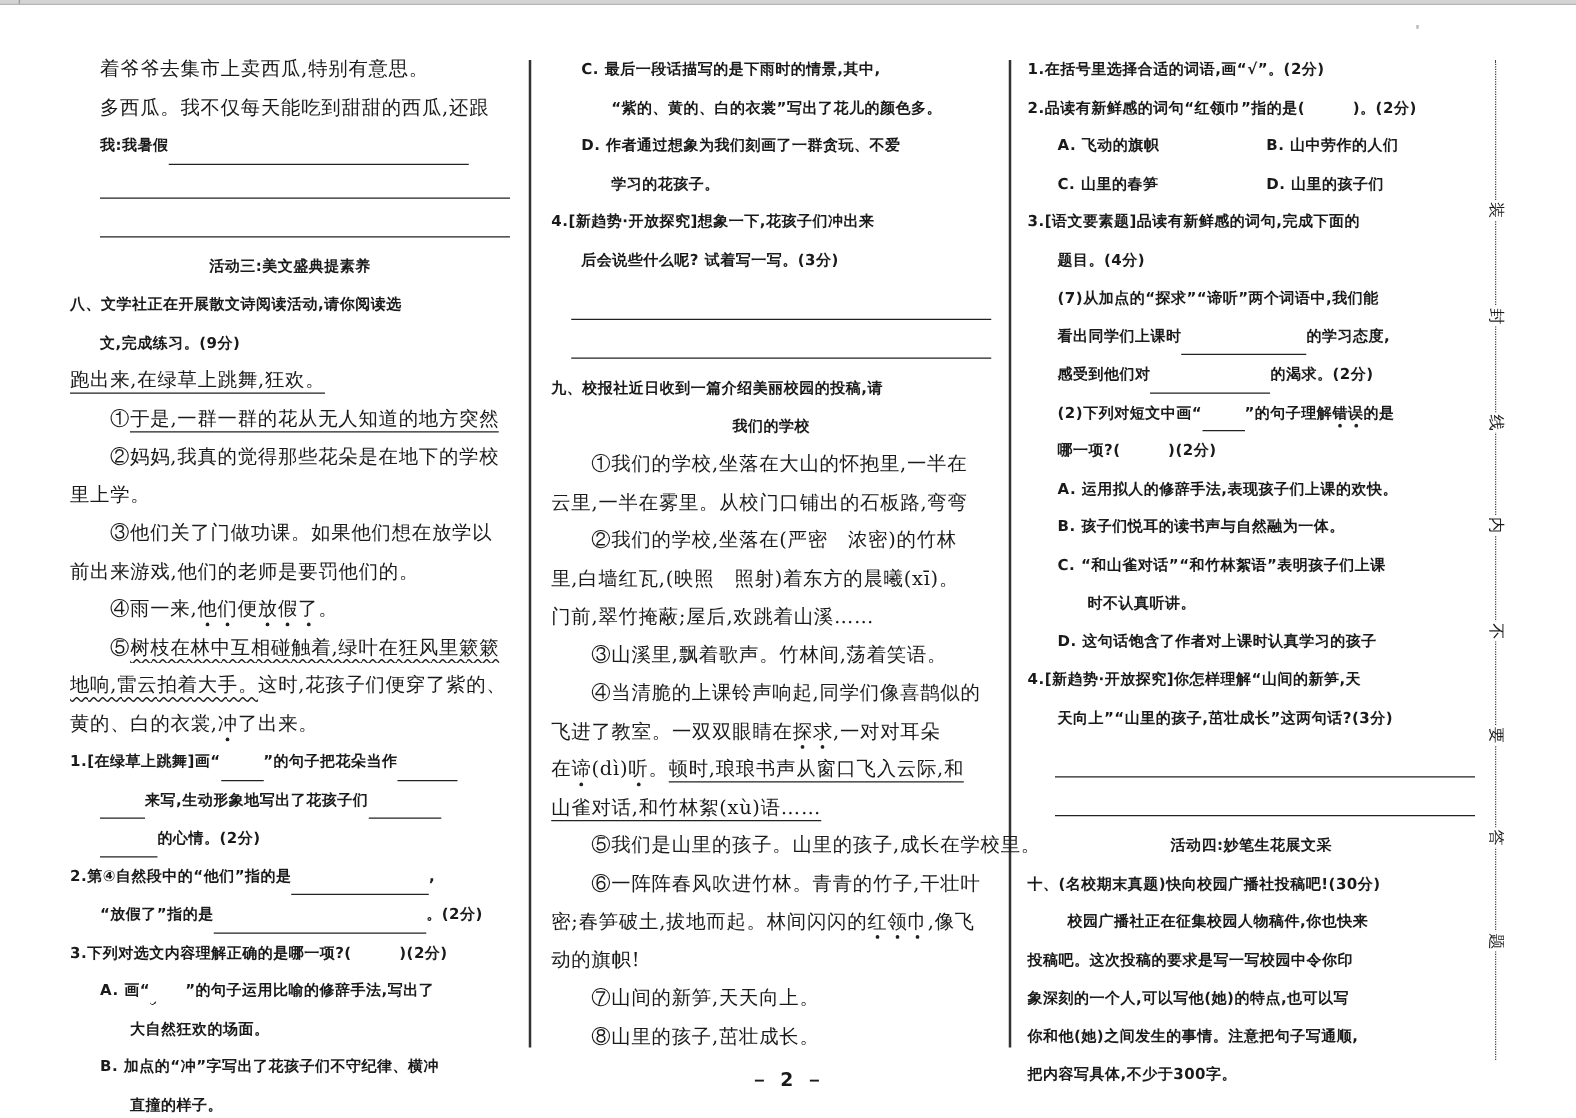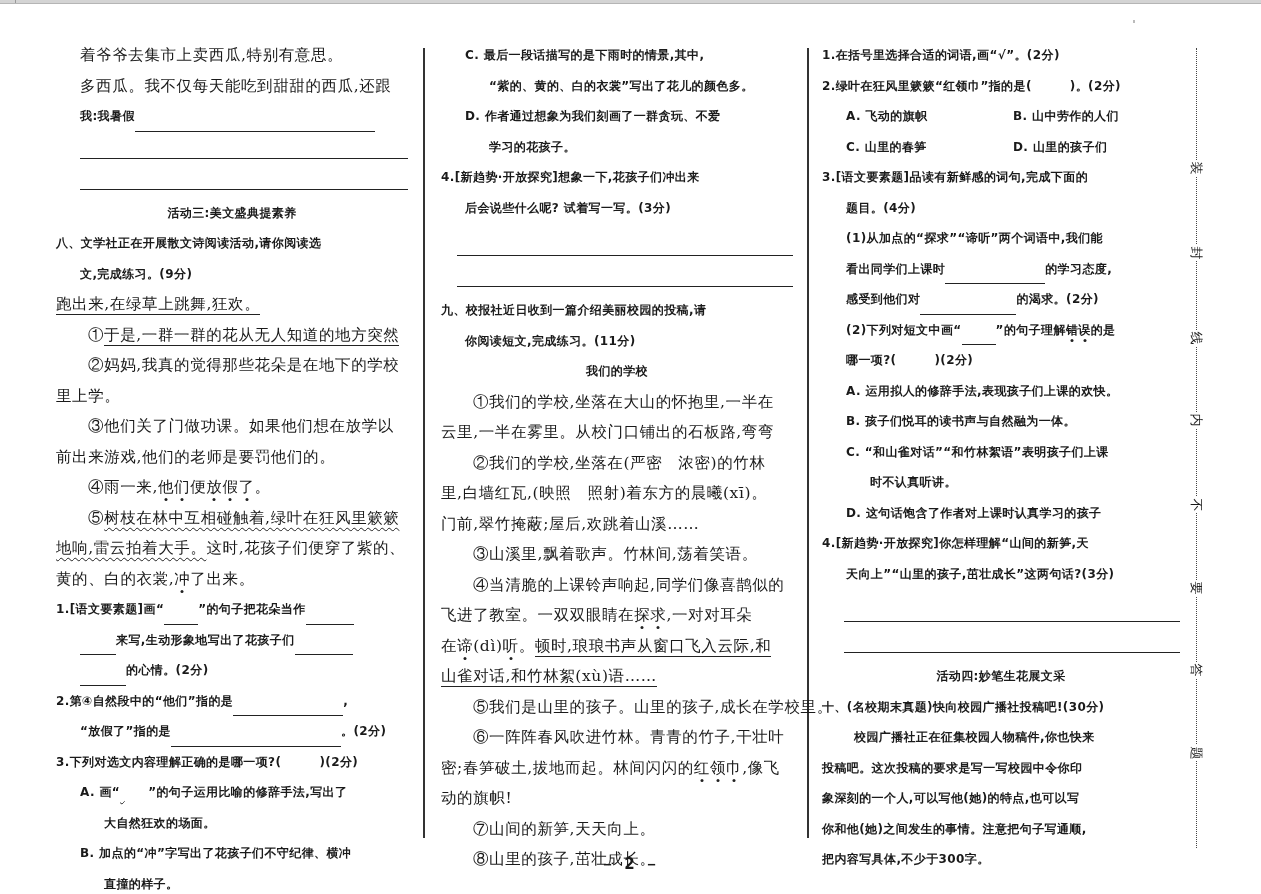--- a/index.html
+++ b/index.html
@@ -72,21 +72,21 @@
   <div class="line p-indent">
     <span>⑤</span><span class="wavy">树枝在林中互相碰触着,绿叶在狂风里簌簌</span>
   </div>
   <div class="line">
     <span class="wavy">地响,雷云拍着大手。</span><span>这时,花孩子们便穿了紫的、</span>
   </div>
   <div class="line">
     <span>黄的、白的衣裳,</span><span class="dot">冲</span><span>了出来。</span>
   </div>
   <div class="line b">
-    <span>1.</span><span>[语文要素题]画“</span><span class="blank" style="width:34px"></span><span>”的句子把花朵当作</span><span class="blank" style="width:48px"></span>
+    <span>1.</span><span>[在绿草上跳舞]画“</span><span class="blank" style="width:34px"></span><span>”的句子把花朵当作</span><span class="blank" style="width:48px"></span>
   </div>
   <div class="line b ind1">
     <span class="blank" style="width:36px"></span><span>来写,生动形象地写出了花孩子们</span><span class="blank" style="width:58px"></span>
   </div>
   <div class="line b ind1">
     <span class="blank" style="width:46px"></span><span>的心情。(2分)</span>
   </div>
   <div class="line b">
     <span>2.</span><span>第④自然段中的“他们”指的是</span><span class="blank" style="width:110px"></span><span>,</span>
   </div>
@@ -109,21 +109,20 @@
   <div class="line b ind2">“紫的、黄的、白的衣裳”写出了花儿的颜色多。</div>
   <div class="line b ind1">D. 作者通过想象为我们刻画了一群贪玩、不爱</div>
   <div class="line b ind2">学习的花孩子。</div>
   <div class="line b">
     <span>4.</span><span>[新趋势·开放探究]想象一下,花孩子们冲出来</span>
   </div>
   <div class="line b ind1">后会说些什么呢? 试着写一写。(3分)</div>
   <div class="wline" style="margin-left:16px;margin-top:10px"></div>
   <div class="wline" style="margin-left:16px;margin-top:8px"></div>
   <div class="line b">九、校报社近日收到一篇介绍美丽校园的投稿,请</div>
-  <div class="line b ind1">你阅读短文,完成练习。(11分)</div>
   <div class="line b center">我们的学校</div>
   <div class="line p-indent">①我们的学校,坐落在大山的怀抱里,一半在</div>
   <div class="line">云里,一半在雾里。从校门口铺出的石板路,弯弯</div>
   <div class="line p-indent">②我们的学校,坐落在(严密　浓密)的竹林</div>
   <div class="line">里,白墙红瓦,(映照　照射)着东方的晨曦(xī)。</div>
   <div class="line">门前,翠竹掩蔽;屋后,欢跳着山溪……</div>
   <div class="line p-indent">③山溪里,飘着歌声。竹林间,荡着笑语。</div>
   <div class="line p-indent">④当清脆的上课铃声响起,同学们像喜鹊似的</div>
   <div class="line">
     <span>飞进了教室。一双双眼睛在</span><span class="dot">探</span><span class="dot">求</span><span>,一对对耳朵</span>
@@ -140,35 +139,35 @@
   <div class="line">动的旗帜!</div>
   <div class="line p-indent">⑦山间的新笋,天天向上。</div>
   <div class="line p-indent">⑧山里的孩子,茁壮成长。</div>
 </div>
 
 <div class="col col-right">
   <div class="line b">
     <span>1.</span><span>在括号里选择合适的词语,画“√”。(2分)</span>
   </div>
   <div class="line b">
-    <span>2.</span><span>绿叶在狂风里簌簌“红领巾”指的是(</span><span class="paren"></span><span>)。(2分)</span>
+    <span>2.</span><span>品读有新鲜感的词句“红领巾”指的是(</span><span class="paren"></span><span>)。(2分)</span>
   </div>
   <div class="line b ind1 two-opts">
     <span>A. 飞动的旗帜</span>
       <span>B. 山中劳作的人们</span>
   </div>
   <div class="line b ind1 two-opts">
     <span>C. 山里的春笋</span>
       <span>D. 山里的孩子们</span>
   </div>
   <div class="line b">
     <span>3.</span><span>[语文要素题]品读有新鲜感的词句,完成下面的</span>
   </div>
   <div class="line b ind1">题目。(4分)</div>
-  <div class="line b ind1">(1)从加点的“探求”“谛听”两个词语中,我们能</div>
+  <div class="line b ind1">(7)从加点的“探求”“谛听”两个词语中,我们能</div>
   <div class="line b ind1">
     <span>看出同学们上课时</span><span class="blank" style="width:100px"></span><span>的学习态度,</span>
   </div>
   <div class="line b ind1">
     <span>感受到他们对</span><span class="blank" style="width:96px"></span><span>的渴求。(2分)</span>
   </div>
   <div class="line b ind1">
     <span>(2)下列对短文中画“</span><span class="blank" style="width:34px"></span><span>”的句子理解</span><span class="dot">错</span><span class="dot">误</span><span>的是</span>
   </div>
   <div class="line b ind1">

